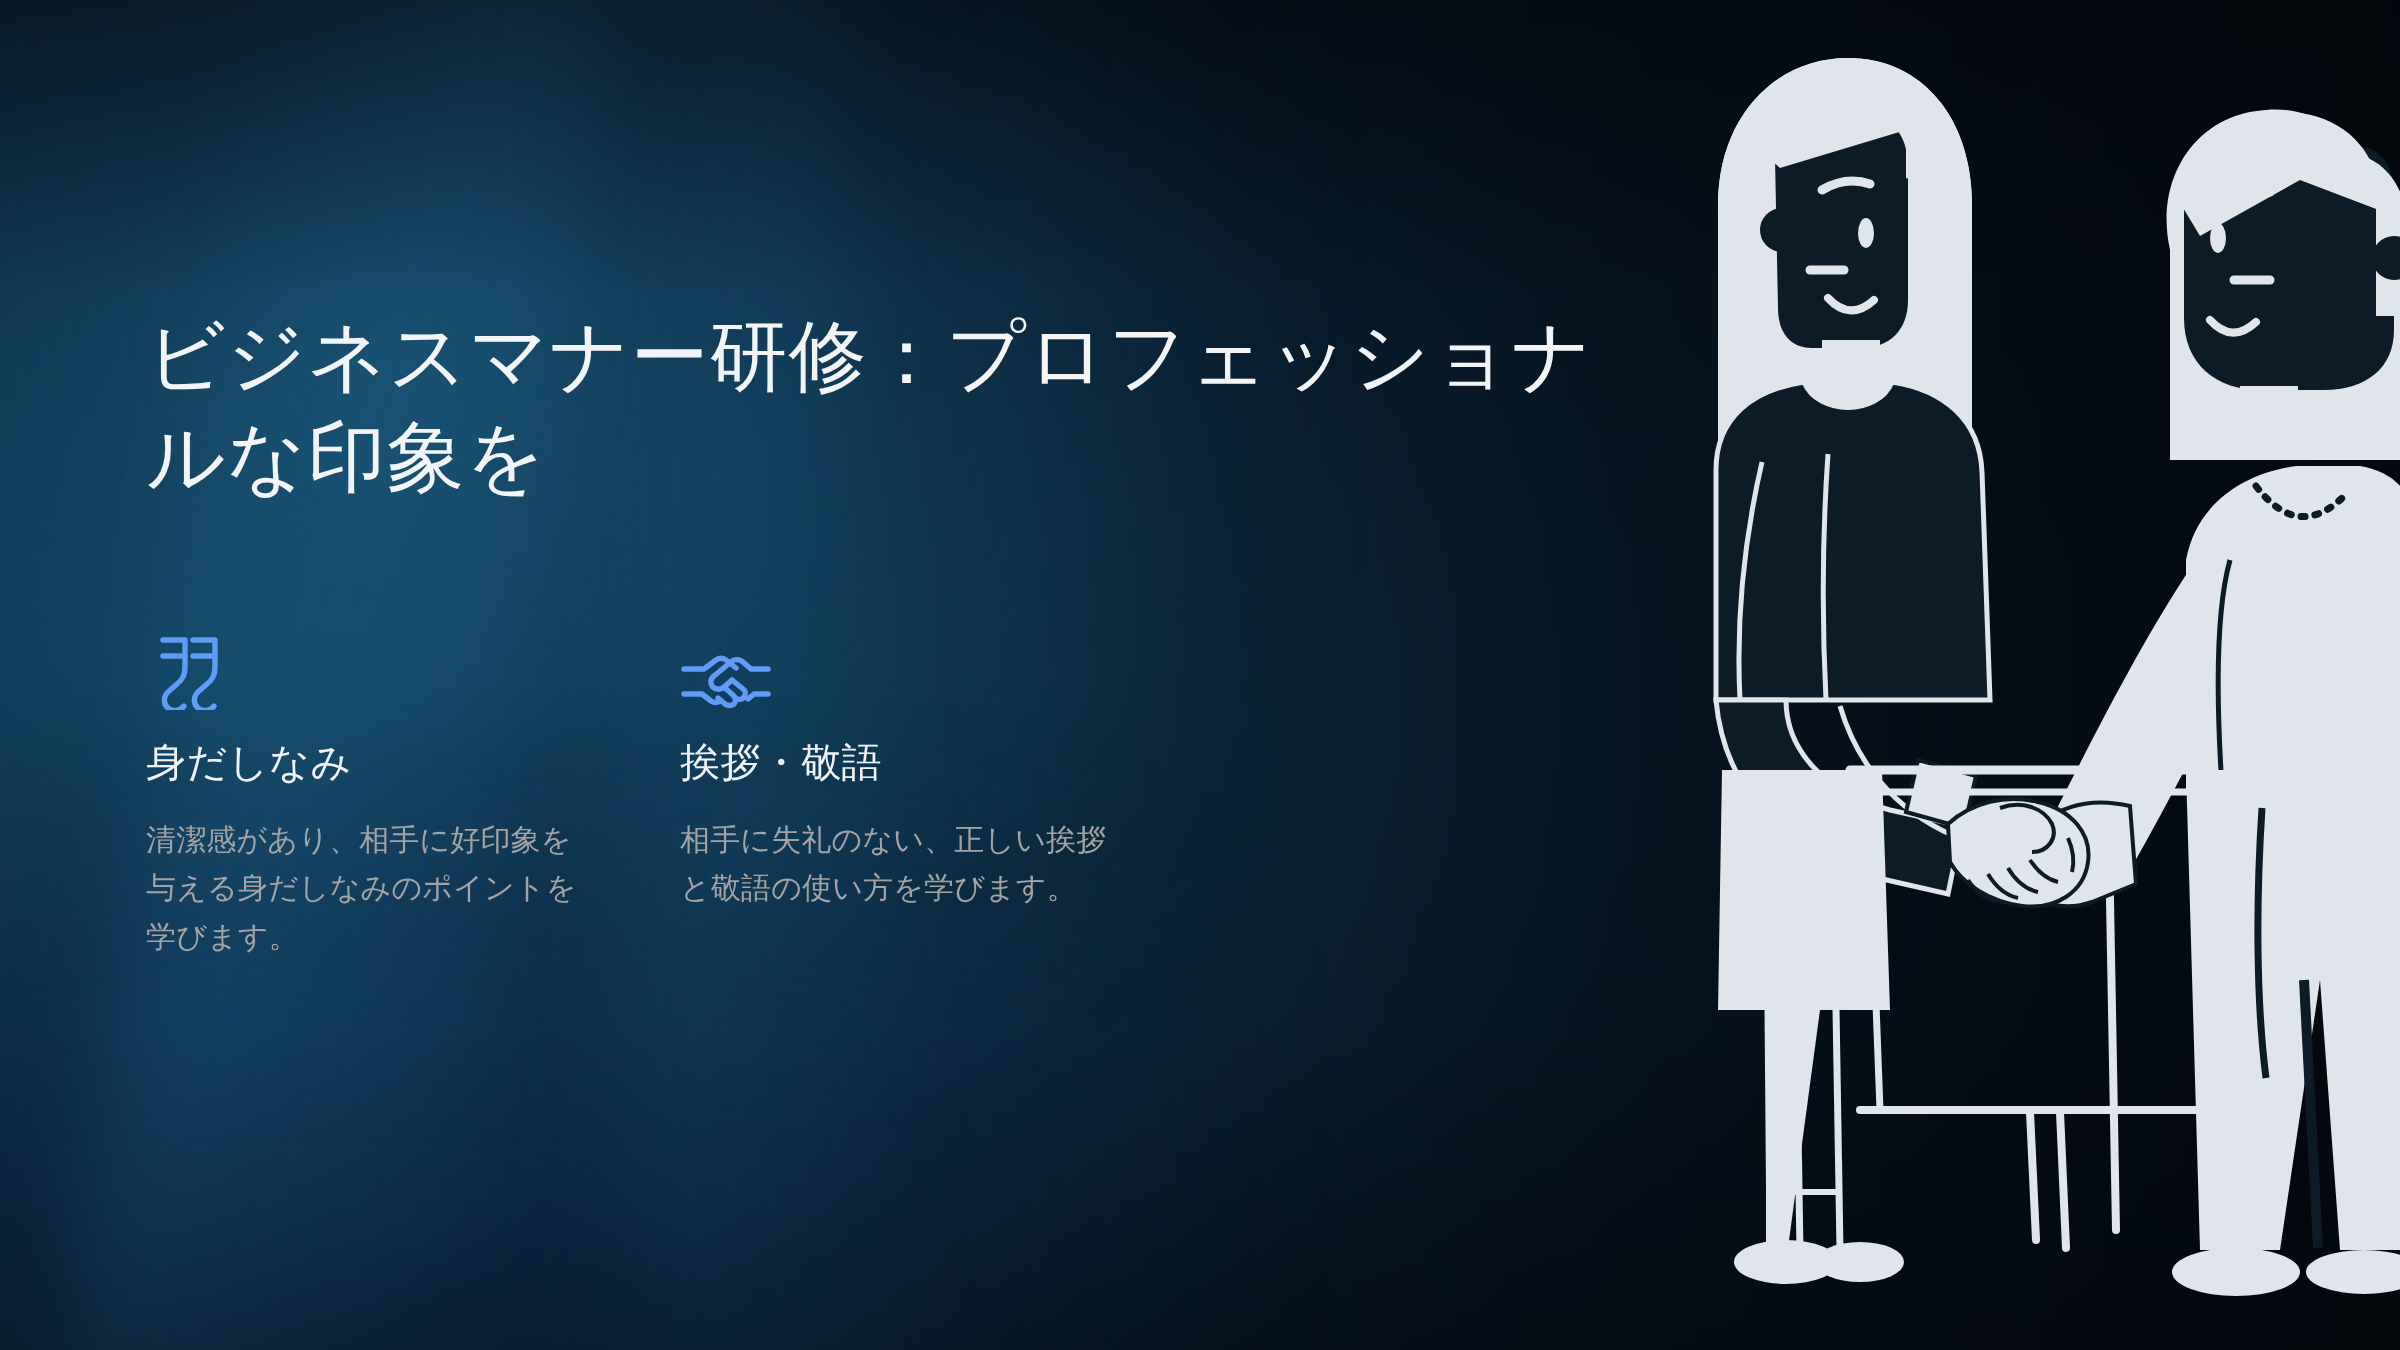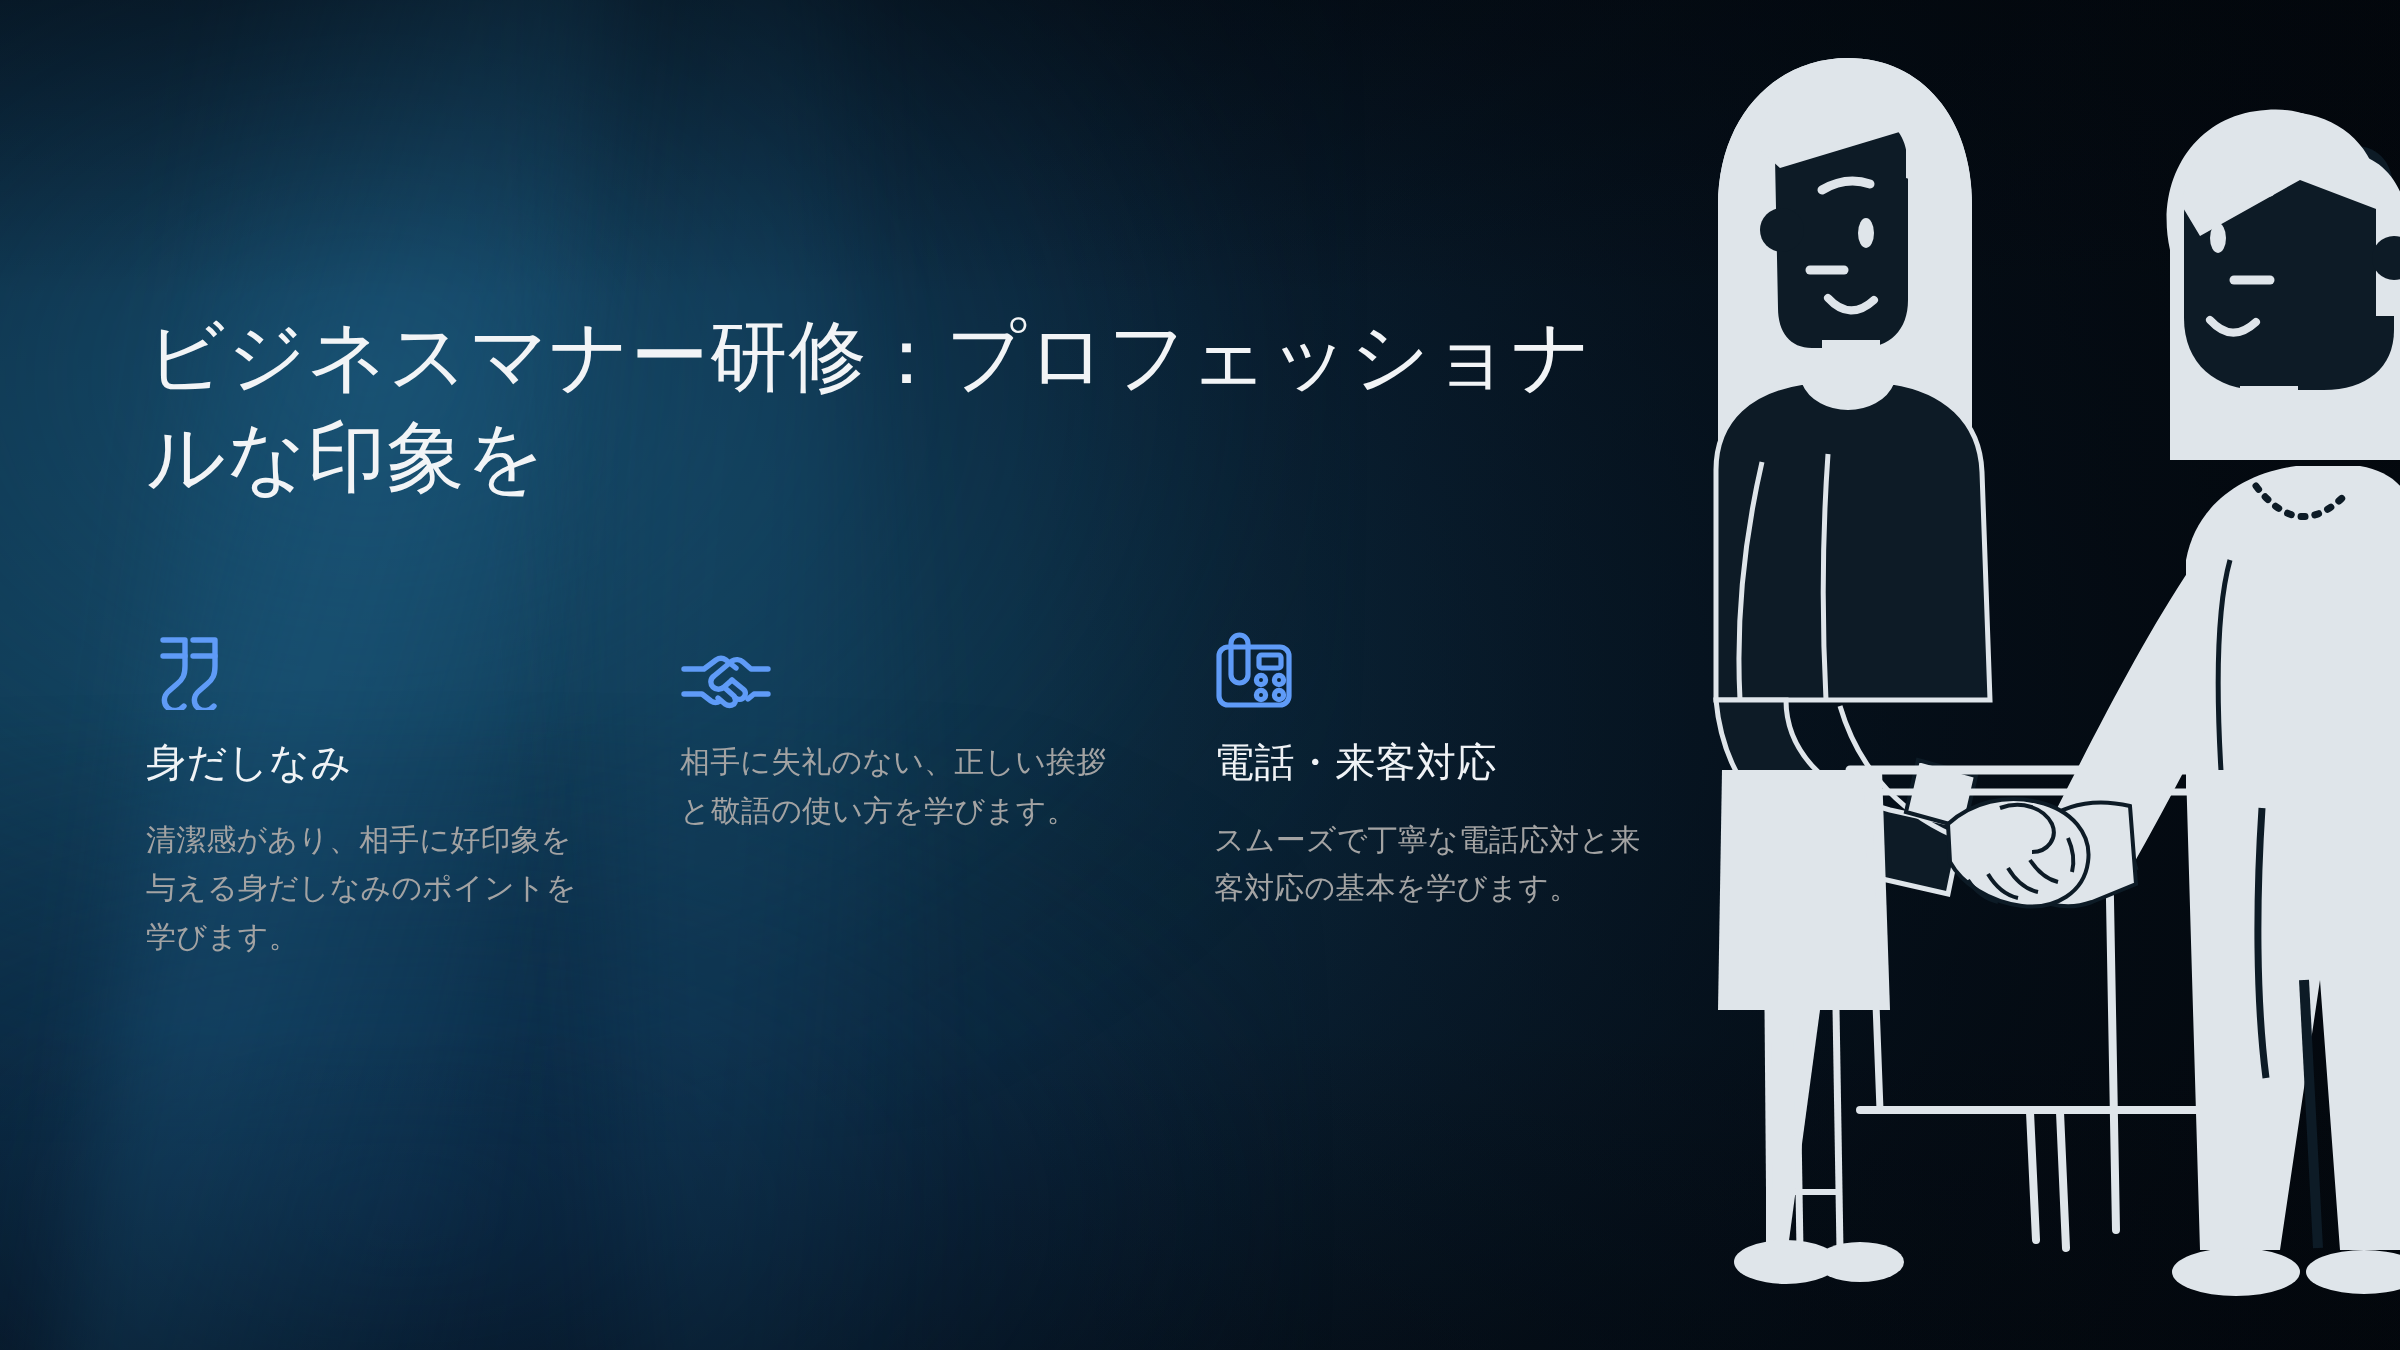--- a/index.html
+++ b/index.html
@@ -163,40 +163,24 @@
             <g stroke="#5f9bf7" stroke-width="5.4" stroke-linecap="round" stroke-linejoin="round" fill="none">
               <path d="M4 21 h20 l12 -9 c3 -2 7 -2 10 0 l10 8"></path>
               <path d="M88 21 h-17 l-8 -7 c-3 -3 -8 -3 -11 -1 L34 28 c-4 3 -4 8 -1 11 c3 3 8 3 11 0 l8 -7"></path>
               <path d="M4 46 h18 l9 7 c3 2 6 2 9 0"></path>
               <path d="M88 46 h-14 l-6 5"></path>
               <path d="M52 32 l11 9 c3 2 3 6 1 8 c-2 3 -6 3 -9 1"></path>
               <path d="M45 40 l9 8 c2 2 2 6 0 8 c-3 2 -6 2 -9 0 l-7 -6"></path>
             </g>
           </svg>
         </div>
+        <div class="feature-title">挨拶・敬語</div>
         <div class="feature-desc">相手に失礼のない、正しい挨拶と敬語の使い方を学びます。</div>
       </div>
 
-      <div class="feature">
-        <div class="feature-icon">
-          <svg width="80" height="80" viewBox="0 0 80 80" fill="none">
-            <g stroke="#5f9bf7" stroke-width="5.2" stroke-linecap="round" stroke-linejoin="round" fill="none">
-              <rect x="5" y="17" width="70" height="58" rx="9"></rect>
-              <rect x="17" y="5" width="17" height="48" rx="8.5"></rect>
-              <rect x="45" y="25" width="22" height="13" rx="2.5"></rect>
-              <circle cx="47" cy="50" r="4.6"></circle>
-              <circle cx="65" cy="50" r="4.6"></circle>
-              <circle cx="47" cy="65" r="4.6"></circle>
-              <circle cx="65" cy="65" r="4.6"></circle>
-            </g>
-          </svg>
-        </div>
-        <div class="feature-title">電話・来客対応</div>
-        <div class="feature-desc">スムーズで丁寧な電話応対と来客対応の基本を学びます。</div>
-      </div>
 
     </div>
   </div>
 
   <div class="illustration">
     <svg viewBox="0 0 700 1350" fill="none" preserveAspectRatio="xMidYMin meet">
       <defs>
         <clipPath id="frameClip">
             <rect x="0" y="0" width="700" height="1350"></rect>
           </clipPath>

